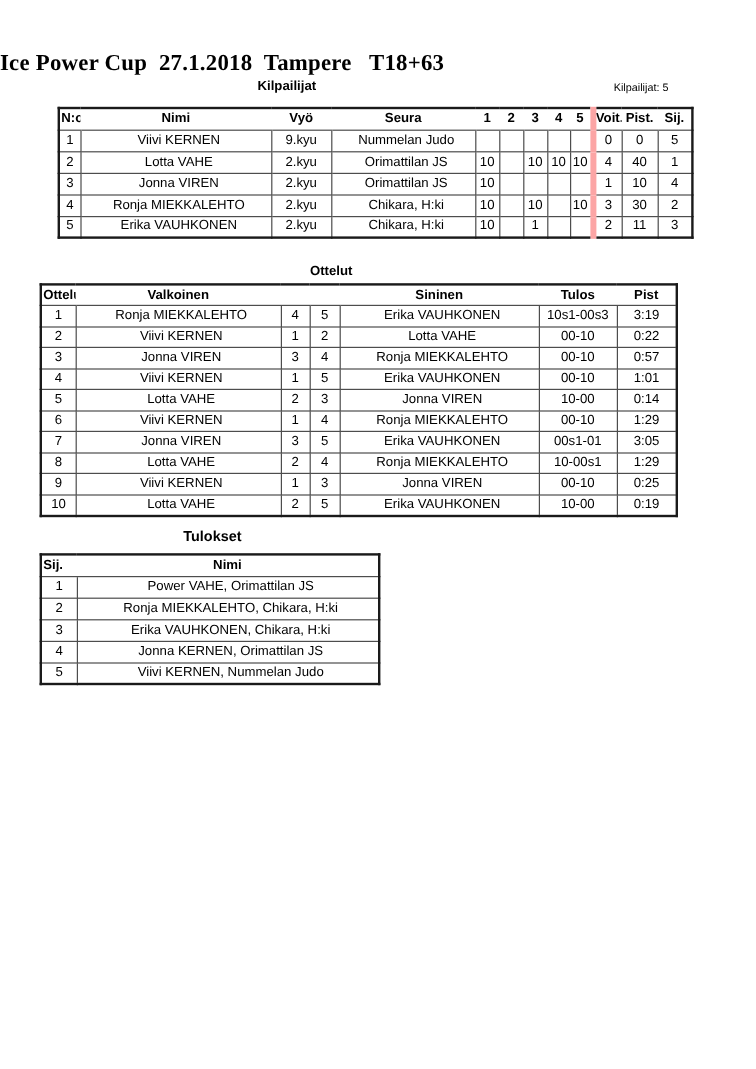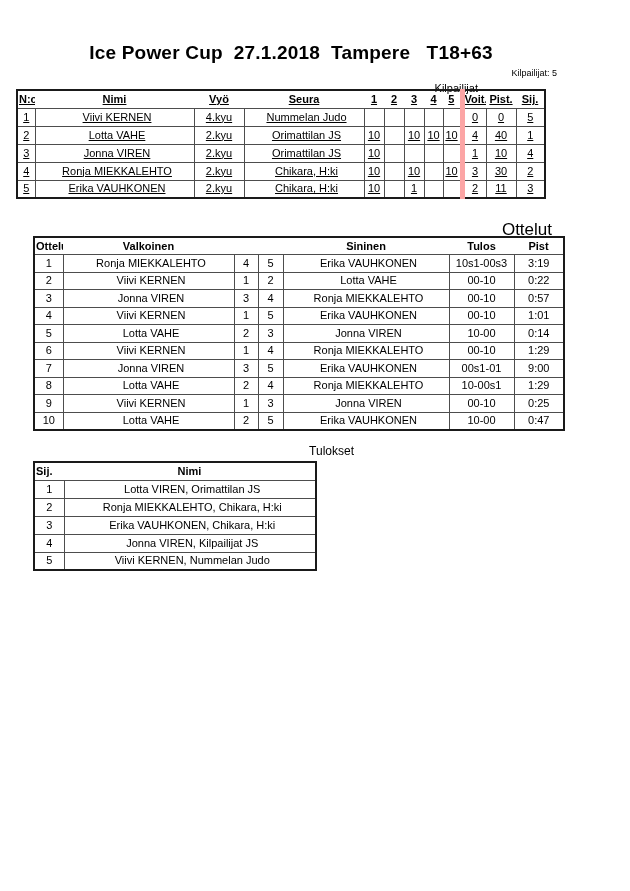--- a/index.html
+++ b/index.html
@@ -6,46 +6,46 @@
   body {
     width:630px; height:891px;
     background:#ffffff;
     font-family:"Liberation Sans", sans-serif;
     color:#000000;
     position:relative;
     overflow:hidden;
   }
   .doc-title {
     position:absolute; top:42px; left:0; width:582px;
-    text-align:center; font-size:19px; font-weight:bold;
-    white-space:pre; letter-spacing:0.2px;
-  }
-  .sec-title { position:absolute; font-weight:normal; text-align:right; white-space:pre;margin-top:16px; }
+    text-align:left; font-size:19px; font-weight:bold;
+    white-space:pre; letter-spacing:0.2px;font-family:Liberation Serif, serif;
+  }
+  .sec-title { position:absolute; font-weight:bold; text-align:center; white-space:pre; }
   #kilpailijat-title { top:66px; left:0; width:478px; font-size:11px; }
-  #ottelut-title   { top:204px; left:0; width:552px; font-size:17px; }
-  #tulokset-title  { top:428px; left:0; width:354px; font-size:12px; }
+  #ottelut-title   { top:220px; left:0; width:552px; font-size:11px; }
+  #tulokset-title  { top:440px; left:0; width:354px; font-size:12px; }
   #competitor-count {
     position:absolute; top:68px; right:73px; font-size:9px; white-space:pre;
   }
   table {
     position:absolute; border-collapse:collapse; table-layout:fixed;
     font-size:11px; line-height:1;
     border:2px solid #1a1a1a;
   }
   td {
     border:1px solid #4d4d4d;
     padding:0; margin:0;
     text-align:center; vertical-align:middle;
     white-space:nowrap; overflow:hidden;
   }
   thead td { border-left:none; border-right:none; font-weight:bold; }
   td.left { text-align:center; padding-left:5px; }
   td.hl   { text-align:left; padding-left:1px; }
   td.thick-l { border-left:5px solid #fca5a5; }
-  #competitors-table { left:16px; top:89px;  width:530px;text-decoration:underline; }
+  #competitors-table { left:48px; top:89px;  width:530px; }
   #competitors-table tr { height:18px; }
   #matches-table     { left:33px; top:236px; width:530px; }
   #matches-table tr  { height:17.5px; }
   #results-table     { left:33px; top:461px; width:282px; }
   #results-table tr  { height:18px; }
 </style>
 </head>
 <body>
 
 <div class="doc-title">Ice Power Cup  27.1.2018  Tampere   T18+63</div>
@@ -80,21 +80,21 @@
       <td>5</td>
       <td class="thick-l">Voit.</td>
       <td>Pist.</td>
       <td>Sij.</td>
     </tr>
   </thead>
   <tbody>
     <tr>
       <td>1</td>
       <td class="left">Viivi KERNEN</td>
-      <td>4.kyu</td>
+      <td>9.kyu</td>
       <td class="left">Nummelan Judo</td>
       <td></td>
       <td></td>
       <td></td>
       <td></td>
       <td></td>
       <td class="thick-l">0</td>
       <td>0</td>
       <td>5</td>
     </tr>
@@ -235,21 +235,21 @@
       <td>00-10</td>
       <td>1:29</td>
     </tr>
     <tr>
       <td>7</td>
       <td class="left">Jonna VIREN</td>
       <td>3</td>
       <td>5</td>
       <td class="left">Erika VAUHKONEN</td>
       <td>00s1-01</td>
-      <td>9:00</td>
+      <td>3:05</td>
     </tr>
     <tr>
       <td>8</td>
       <td class="left">Lotta VAHE</td>
       <td>2</td>
       <td>4</td>
       <td class="left">Ronja MIEKKALEHTO</td>
       <td>10-00s1</td>
       <td>1:29</td>
     </tr>
@@ -262,53 +262,53 @@
       <td>00-10</td>
       <td>0:25</td>
     </tr>
     <tr>
       <td>10</td>
       <td class="left">Lotta VAHE</td>
       <td>2</td>
       <td>5</td>
       <td class="left">Erika VAUHKONEN</td>
       <td>10-00</td>
-      <td>0:47</td>
+      <td>0:19</td>
     </tr>
   </tbody>
 </table>
 
 <div class="sec-title" id="tulokset-title">Tulokset</div>
 
 <table id="results-table">
   <colgroup>
     <col style="width:30px">
       <col style="width:252px">
   </colgroup>
   <thead>
     <tr>
       <td class="hl">Sij.</td>
       <td>Nimi</td>
     </tr>
   </thead>
   <tbody>
     <tr>
       <td>1</td>
-      <td class="left">Lotta VIREN, Orimattilan JS</td>
+      <td class="left">Power VAHE, Orimattilan JS</td>
     </tr>
     <tr>
       <td>2</td>
       <td class="left">Ronja MIEKKALEHTO, Chikara, H:ki</td>
     </tr>
     <tr>
       <td>3</td>
       <td class="left">Erika VAUHKONEN, Chikara, H:ki</td>
     </tr>
     <tr>
       <td>4</td>
-      <td class="left">Jonna VIREN, Kilpailijat JS</td>
+      <td class="left">Jonna KERNEN, Orimattilan JS</td>
     </tr>
     <tr>
       <td>5</td>
       <td class="left">Viivi KERNEN, Nummelan Judo</td>
     </tr>
   </tbody>
 </table>
 
 </body></html>

